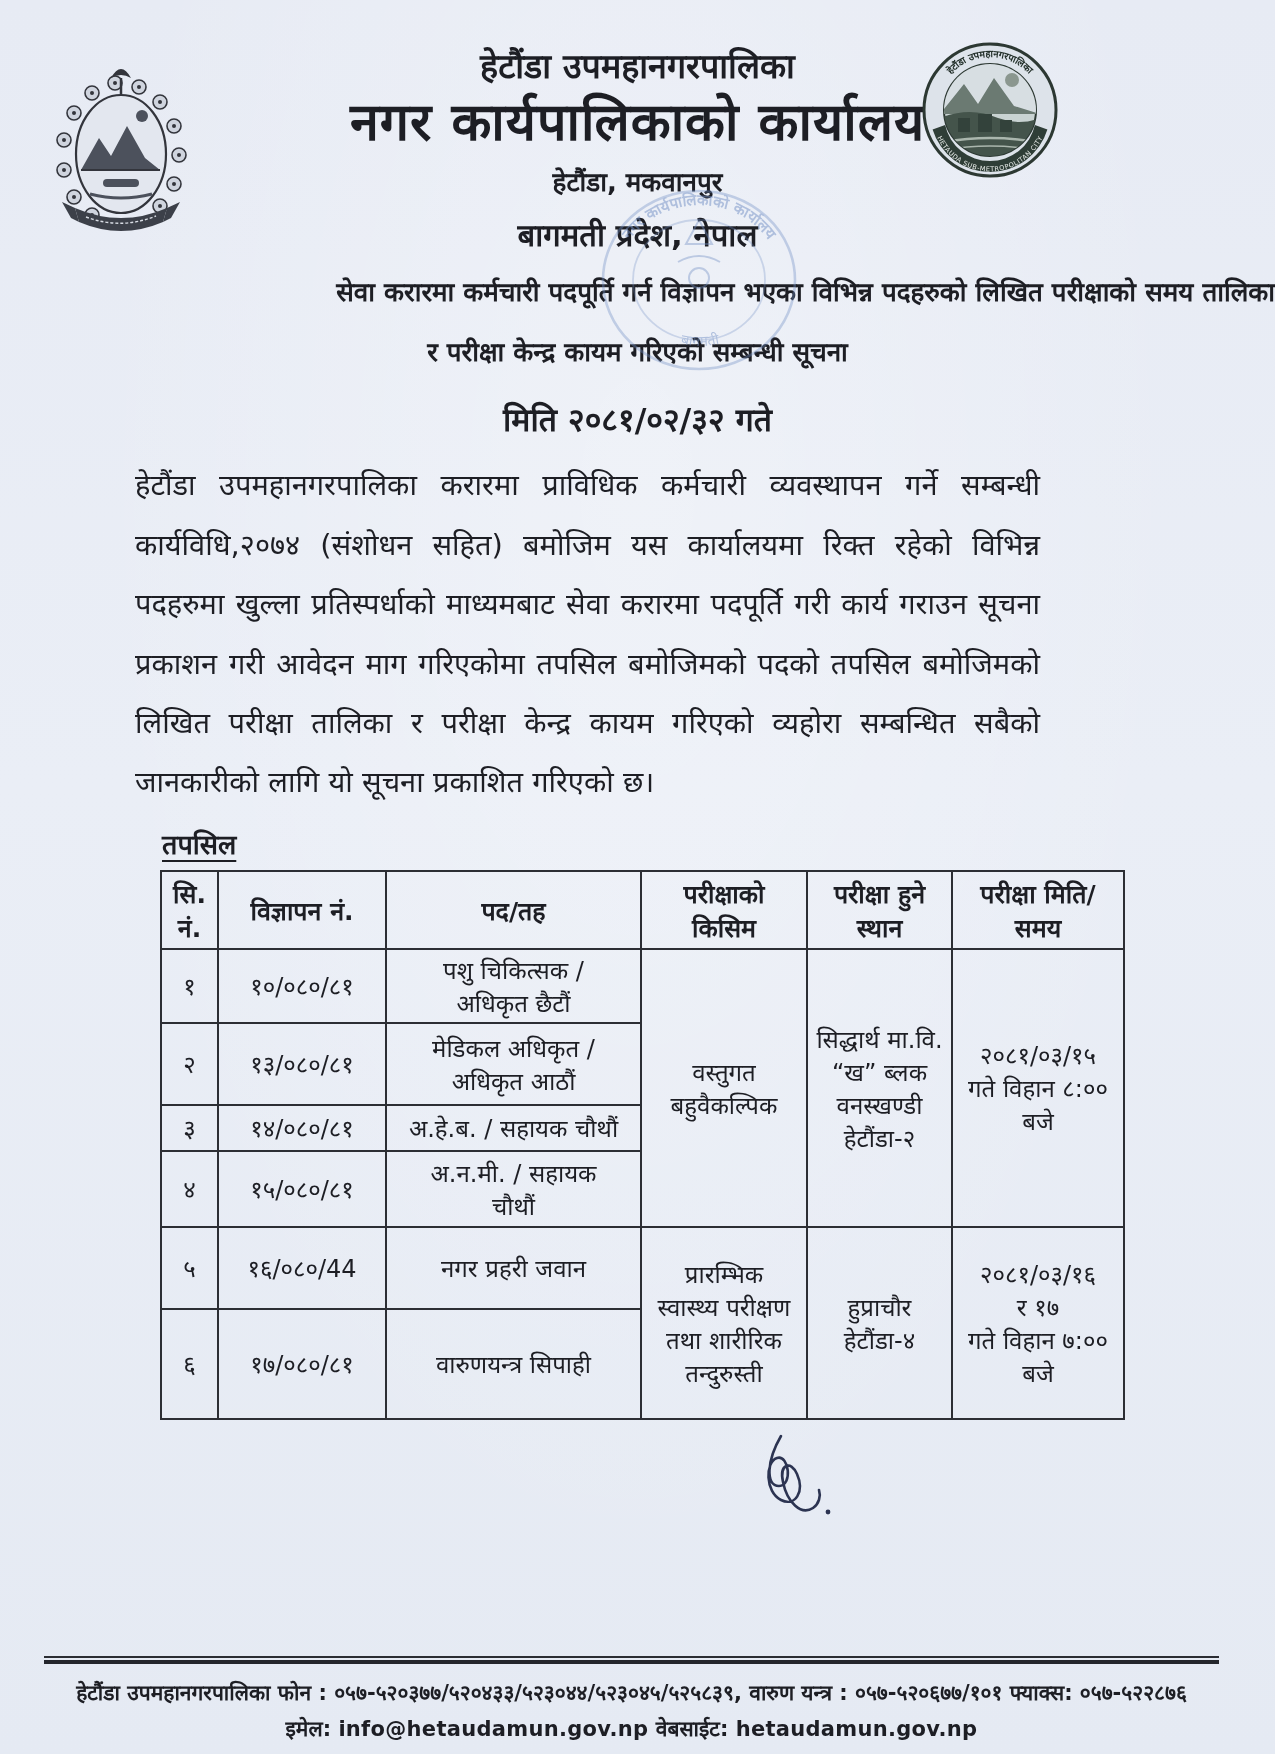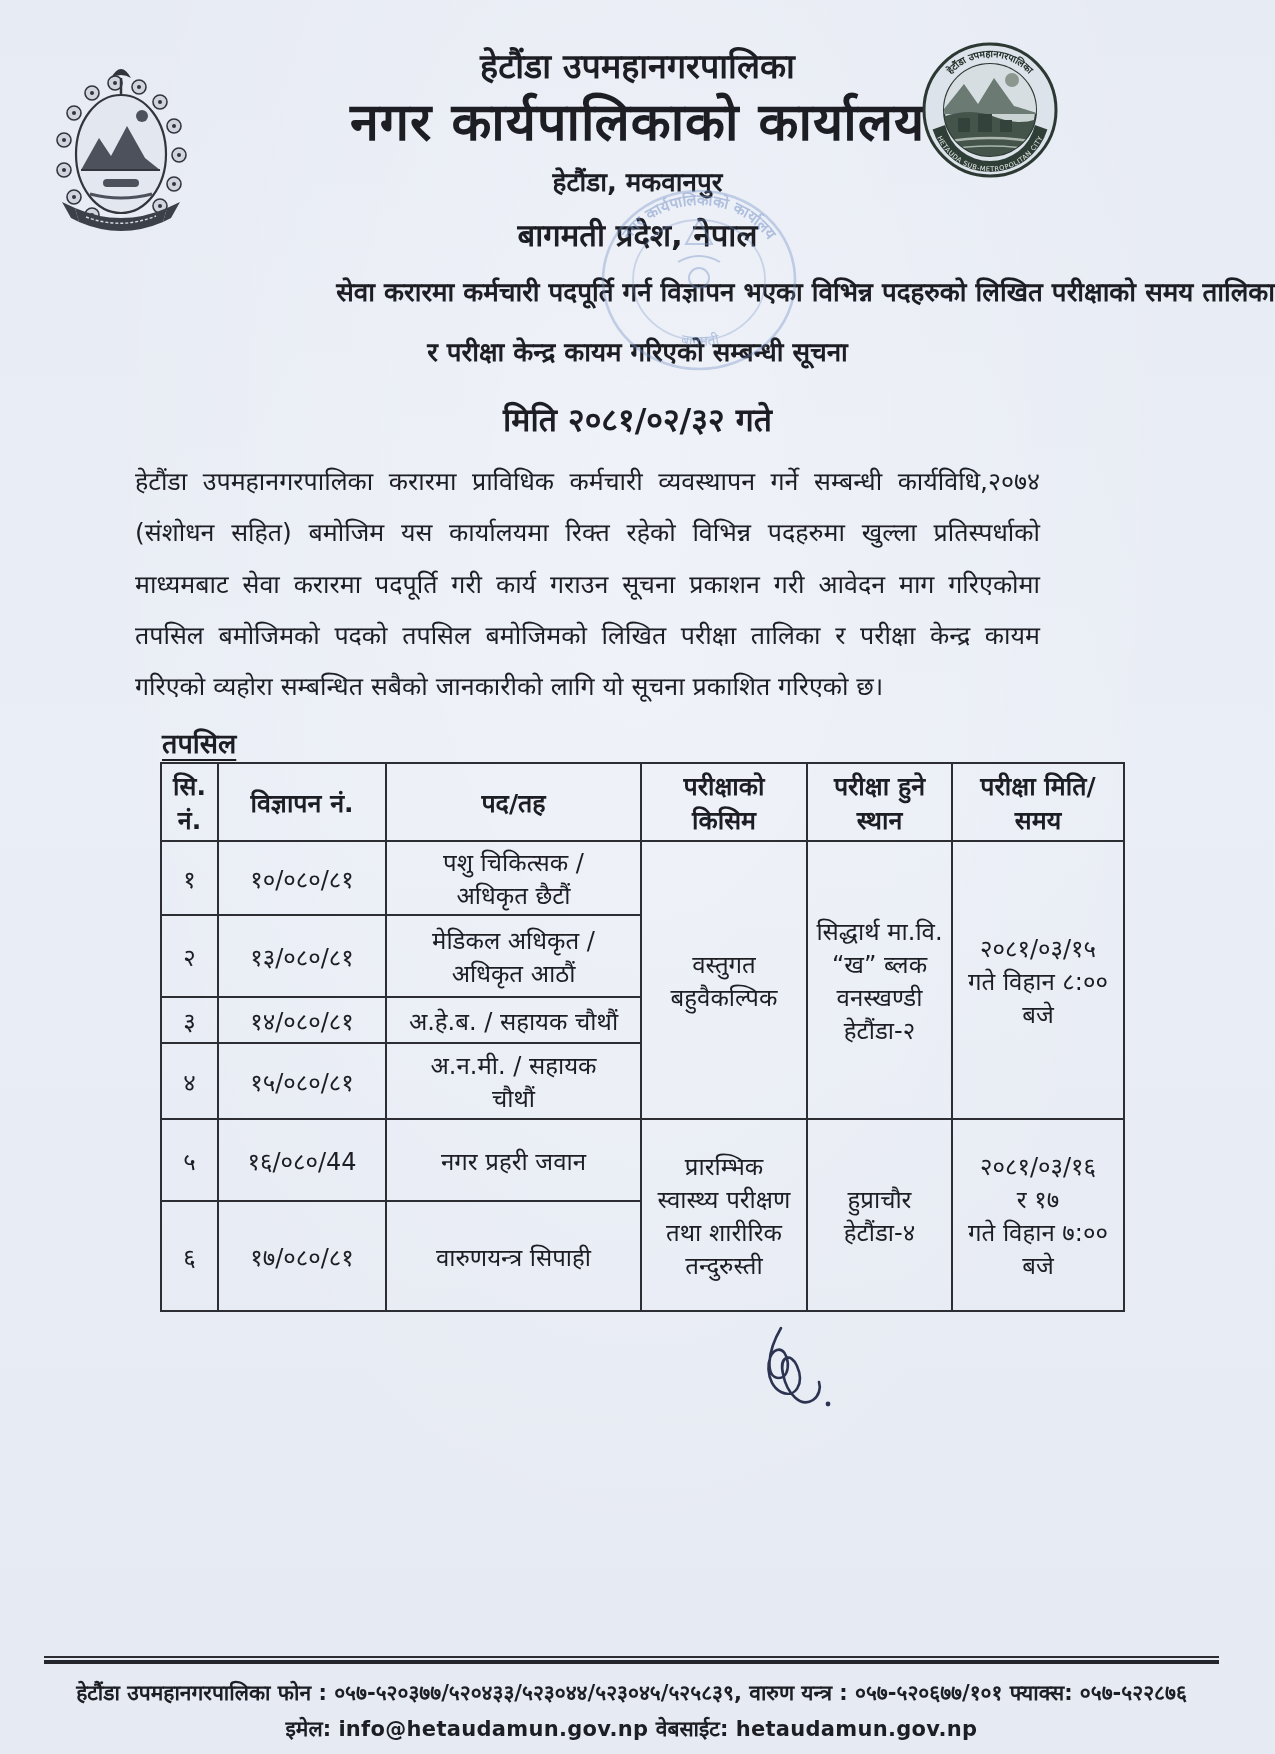--- a/index.html
+++ b/index.html
@@ -21,24 +21,24 @@
   .muni   { font-size: 34px; font-weight: 700; line-height: 1.2; }
   .office { font-size: 52px; font-weight: 800; line-height: 1.2; margin-top: 4px; letter-spacing: 1px; }
   .loc    { font-size: 26px; font-weight: 700; margin-top: 10px; }
   .prov   { font-size: 31px; font-weight: 800; margin-top: 14px; }
   .t1     { font-size: 26px; font-weight: 600; margin-top: 18px; text-align: right; }
   .t2     { font-size: 26px; font-weight: 700; margin-top: 24px; }
   .dt     { font-size: 32px; font-weight: 600; margin-top: 28px; text-align: center; }
   
   .bodytext {
     width: 905px; margin: 16px 0 0 135px;
-    font-size: 25px; line-height: 2.05; text-align: justify;
+    font-size: 29px; line-height: 2.05; text-align: justify;
   }
   .tapasil {
-    margin: 12px 0 1px 162px; display: inline-block;
+    margin: 12px 0 8px 162px; display: inline-block;
     font-size: 27px; font-weight: 700;
     text-decoration: underline; text-underline-offset: 6px;
   }
   
   table.sched {
     border-collapse: collapse; table-layout: fixed;
     margin-left: 160px; width: 963px;
     background: transparent;
   }
   table.sched th, table.sched td {

